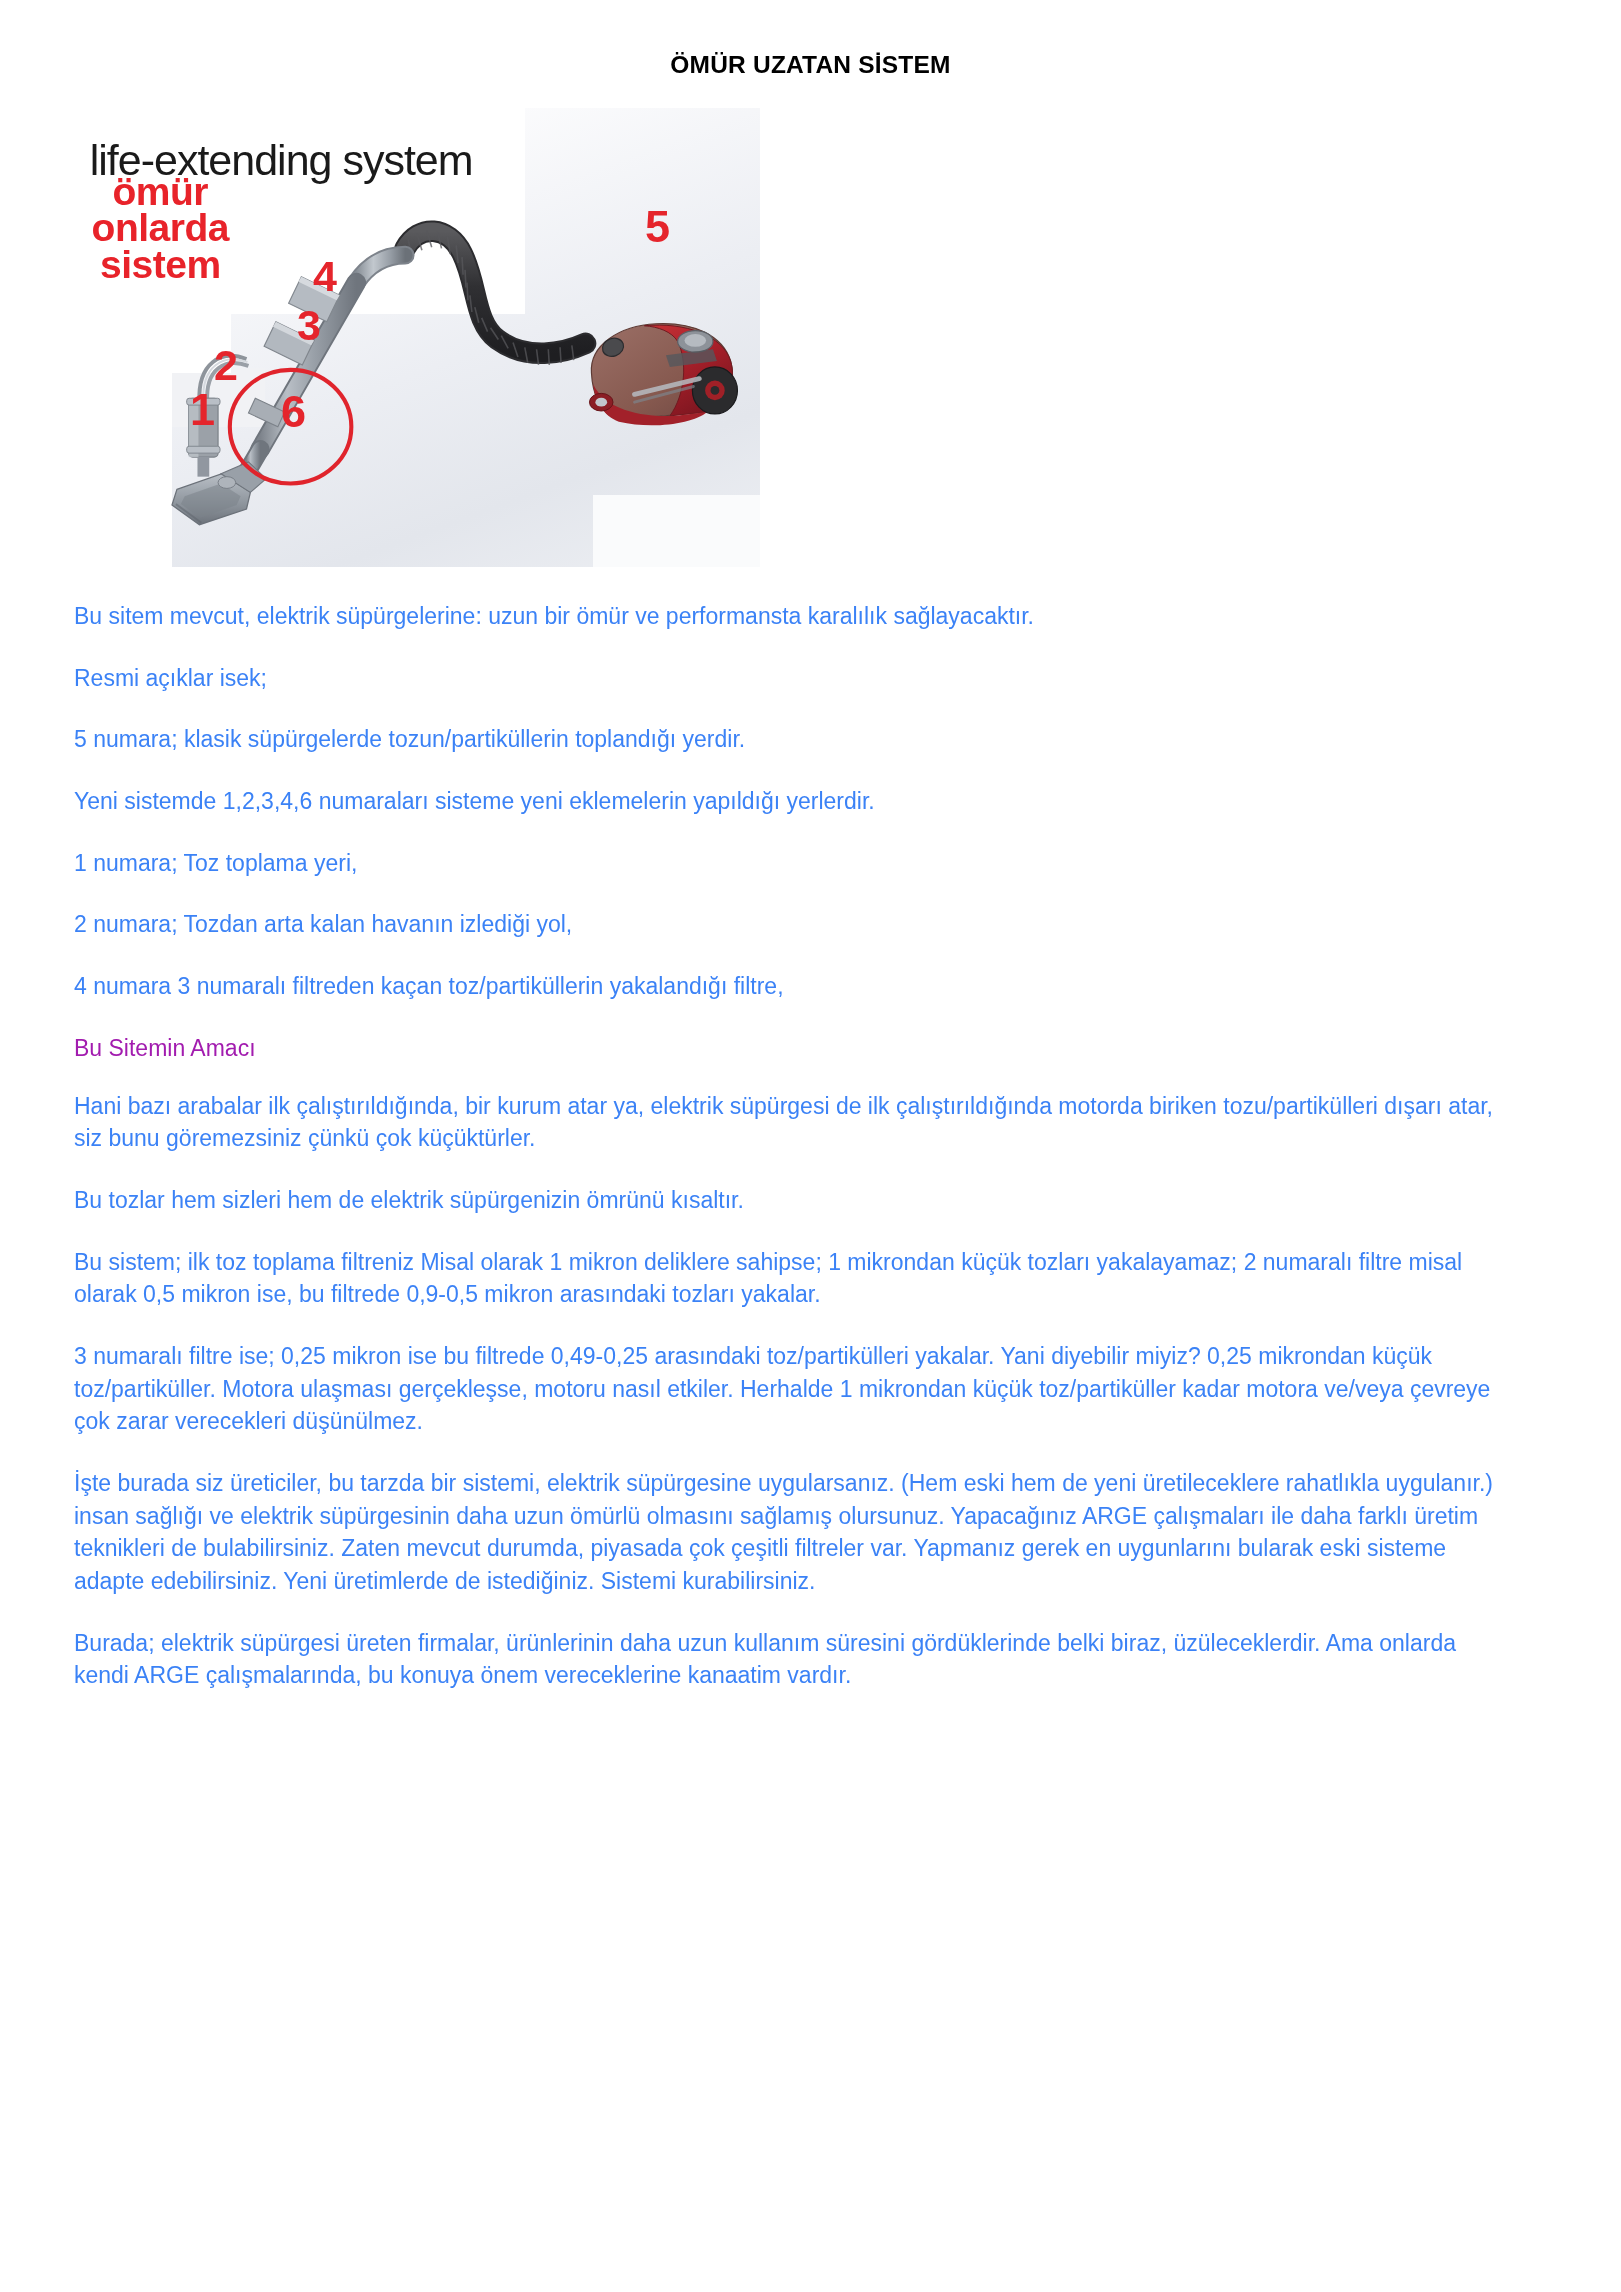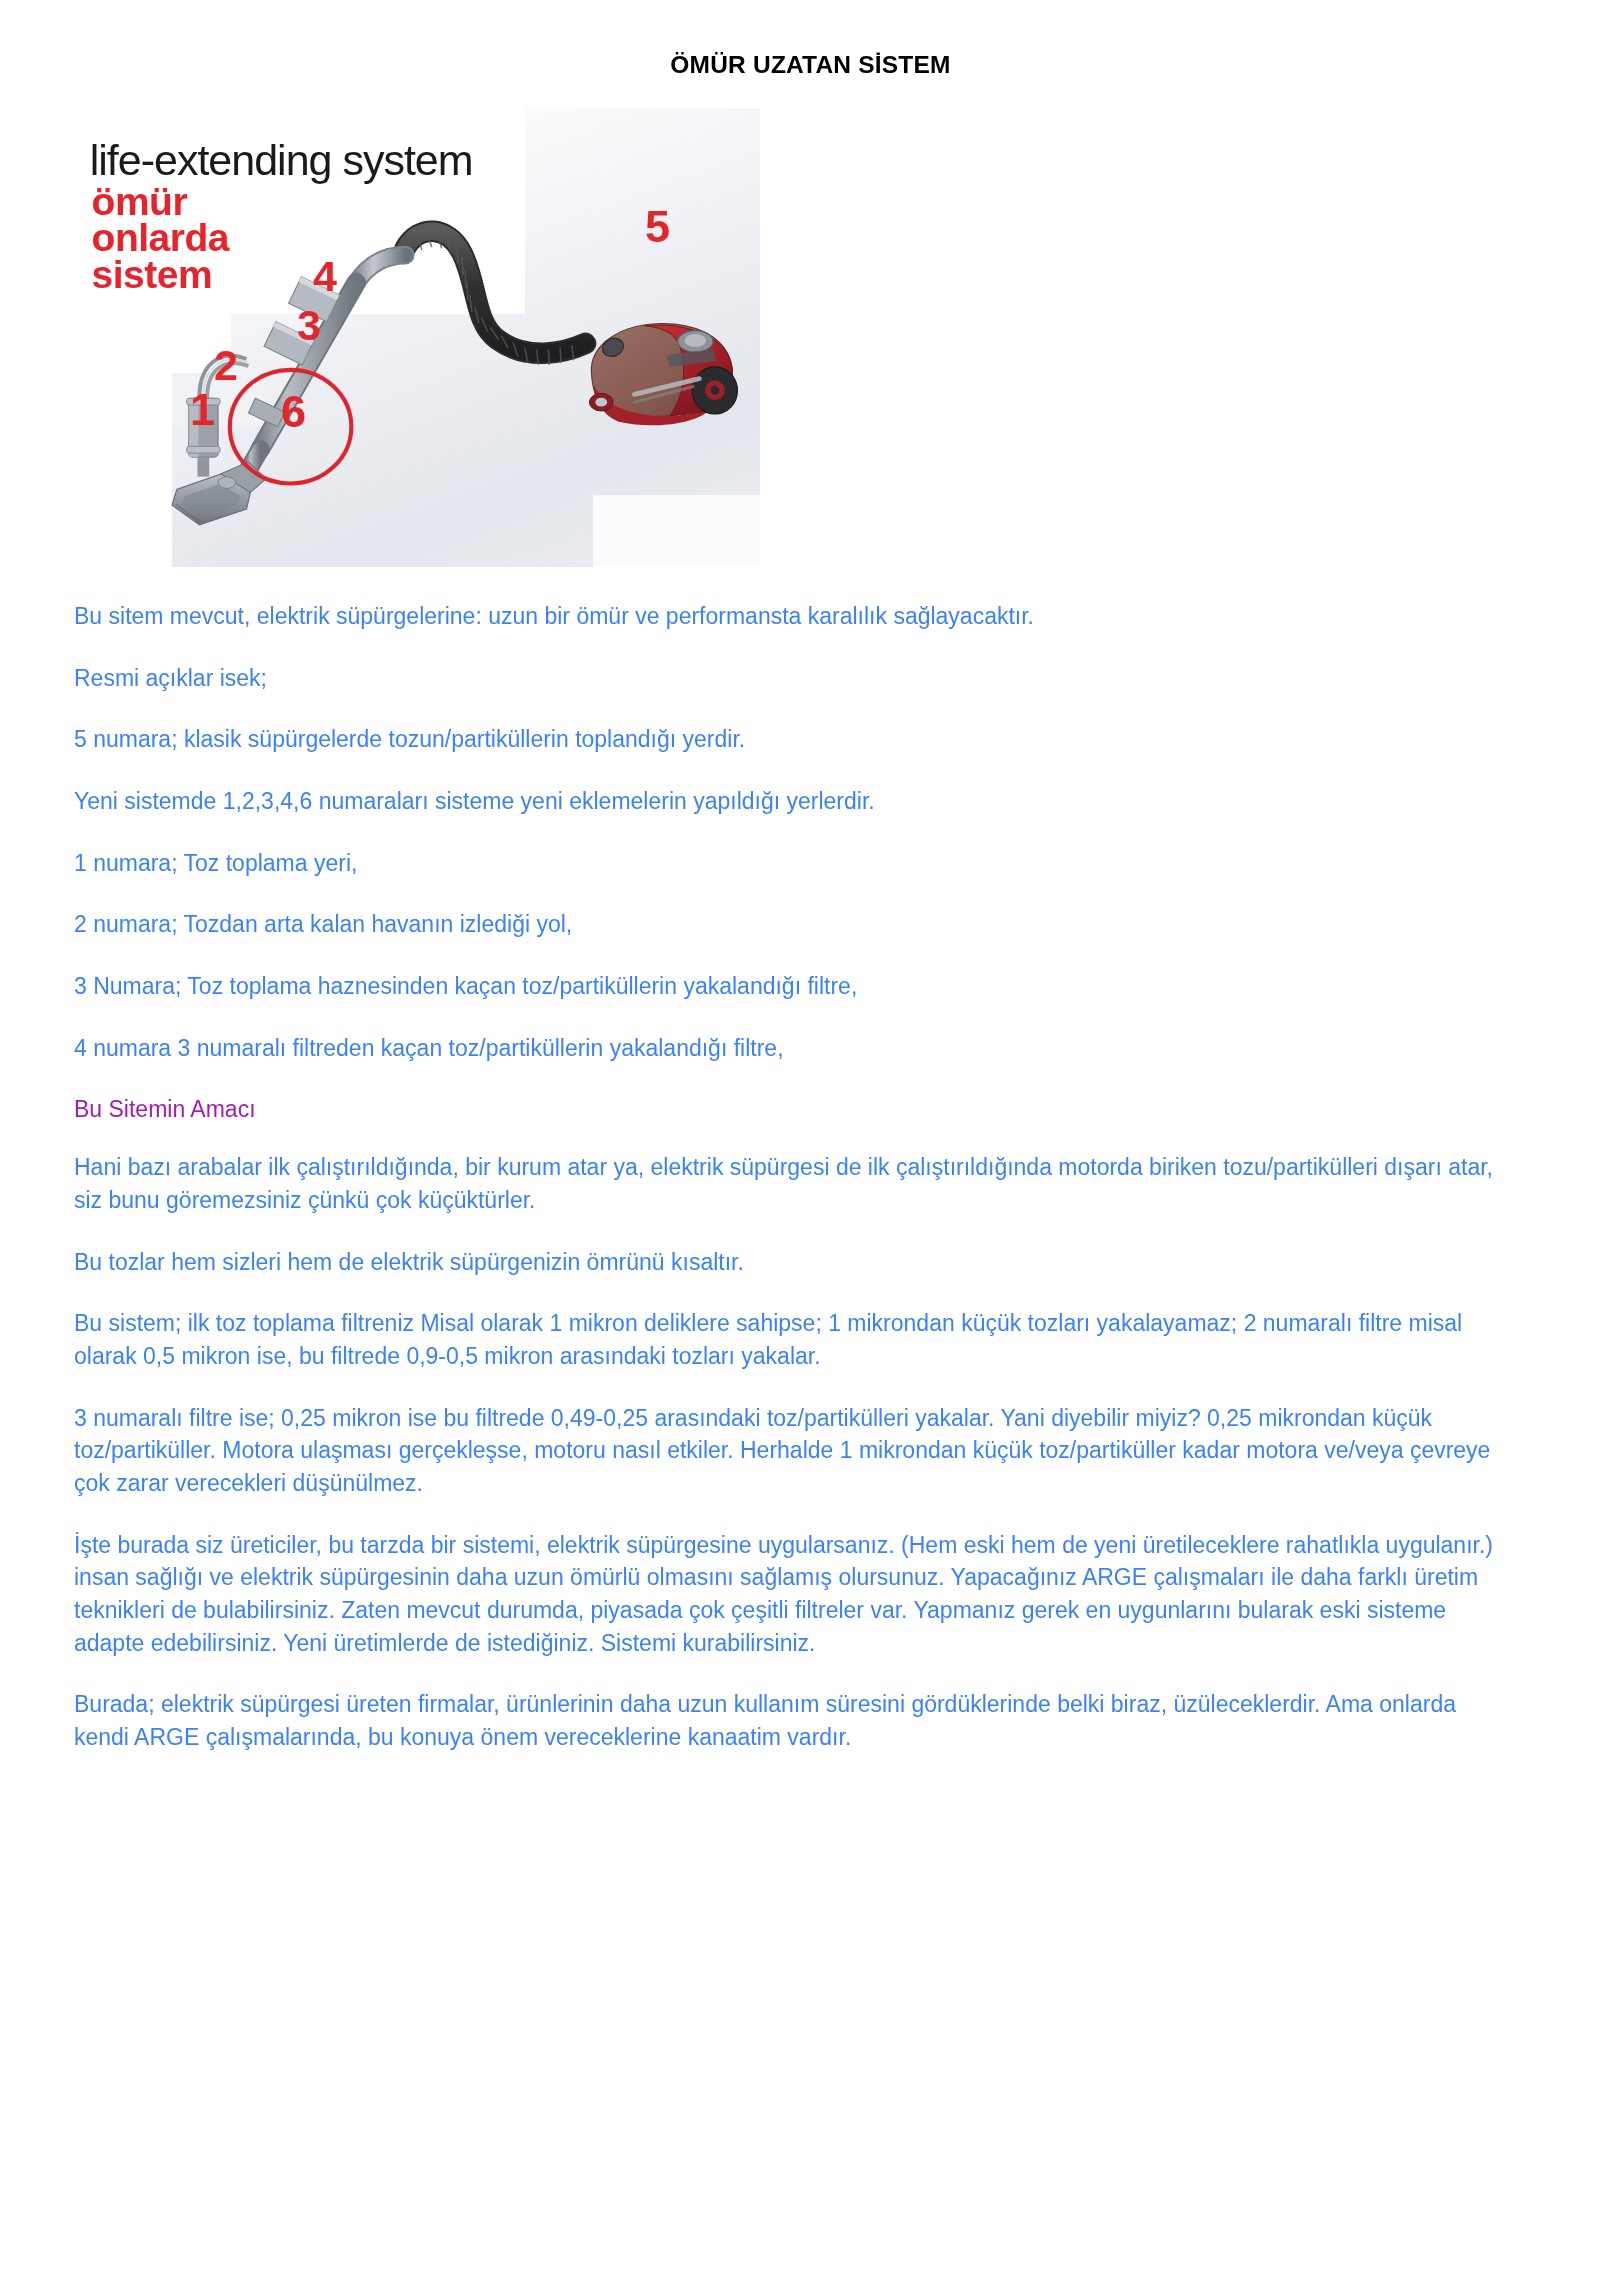--- a/index.html
+++ b/index.html
@@ -78,27 +78,28 @@
     font-weight: 400;
     color: #1a1a1a;
     letter-spacing: -1px;
     white-space: nowrap;
     z-index: 6;
     margin-top: 6px;
   }
   .fig-tr-title {
     position: absolute;
     left: 17.6px;
-    top: 76px;
+    top: 66px;
     font-size: 39px;
     font-weight: bold;
     color: #e8232a;
     line-height: 0.93;
     letter-spacing: -0.5px;
     z-index: 6;
+    text-align: center;
   }
   .fig-tr-title span { display:block; }
 
   .vac-svg {
     position:absolute;
     left:0; top:0;
     width:686px;
     height:459px;
     z-index: 4;
   }
@@ -302,21 +303,20 @@
     <div class="callout c-6">6</div>
   </div>
 
   <div class="body-col">
     <p class="para">Bu sitem mevcut, elektrik süpürgelerine: uzun bir ömür ve performansta karalılık sağlayacaktır.</p>
     <p class="para">Resmi açıklar isek;</p>
     <p class="para">5 numara; klasik süpürgelerde tozun/partiküllerin toplandığı yerdir.</p>
     <p class="para">Yeni sistemde 1,2,3,4,6 numaraları sisteme yeni eklemelerin yapıldığı yerlerdir.</p>
     <p class="para">1 numara; Toz toplama yeri,</p>
     <p class="para">2 numara; Tozdan arta kalan havanın izlediği yol,</p>
-    <p class="para">3 Numara; Toz toplama haznesinden kaçan toz/partiküllerin yakalandığı filtre,</p>
     <p class="para">4 numara 3 numaralı filtreden kaçan toz/partiküllerin yakalandığı filtre,</p>
     <p class="heading">Bu Sitemin Amacı</p>
     <p class="para">Hani bazı arabalar ilk çalıştırıldığında, bir kurum atar ya, elektrik süpürgesi de ilk çalıştırıldığında motorda biriken tozu/partikülleri dışarı atar, siz bunu göremezsiniz çünkü çok küçüktürler.</p>
     <p class="para">Bu tozlar hem sizleri hem de elektrik süpürgenizin ömrünü kısaltır.</p>
     <p class="para">Bu sistem; ilk toz toplama filtreniz Misal olarak 1 mikron deliklere sahipse; 1 mikrondan küçük tozları yakalayamaz; 2 numaralı filtre misal olarak 0,5 mikron ise, bu filtrede 0,9-0,5 mikron arasındaki tozları yakalar.</p>
     <p class="para">3 numaralı filtre ise; 0,25 mikron ise bu filtrede 0,49-0,25 arasındaki toz/partikülleri yakalar. Yani diyebilir miyiz? 0,25 mikrondan küçük toz/partiküller. Motora ulaşması gerçekleşse, motoru nasıl etkiler. Herhalde 1 mikrondan küçük toz/partiküller kadar motora ve/veya çevreye çok zarar verecekleri düşünülmez.</p>
     <p class="para">İşte burada siz üreticiler, bu tarzda bir sistemi, elektrik süpürgesine uygularsanız. (Hem eski hem de yeni üretileceklere rahatlıkla uygulanır.) insan sağlığı  ve elektrik süpürgesinin daha uzun ömürlü olmasını sağlamış olursunuz. Yapacağınız ARGE çalışmaları ile daha farklı üretim teknikleri de bulabilirsiniz. Zaten mevcut durumda, piyasada çok çeşitli filtreler var. Yapmanız gerek en uygunlarını bularak eski sisteme adapte edebilirsiniz. Yeni üretimlerde de istediğiniz. Sistemi kurabilirsiniz.</p>
     <p class="para">Burada; elektrik süpürgesi üreten firmalar, ürünlerinin daha uzun kullanım süresini gördüklerinde belki biraz, üzüleceklerdir. Ama onlarda kendi ARGE çalışmalarında, bu konuya önem vereceklerine kanaatim vardır.</p>
   </div>
 

